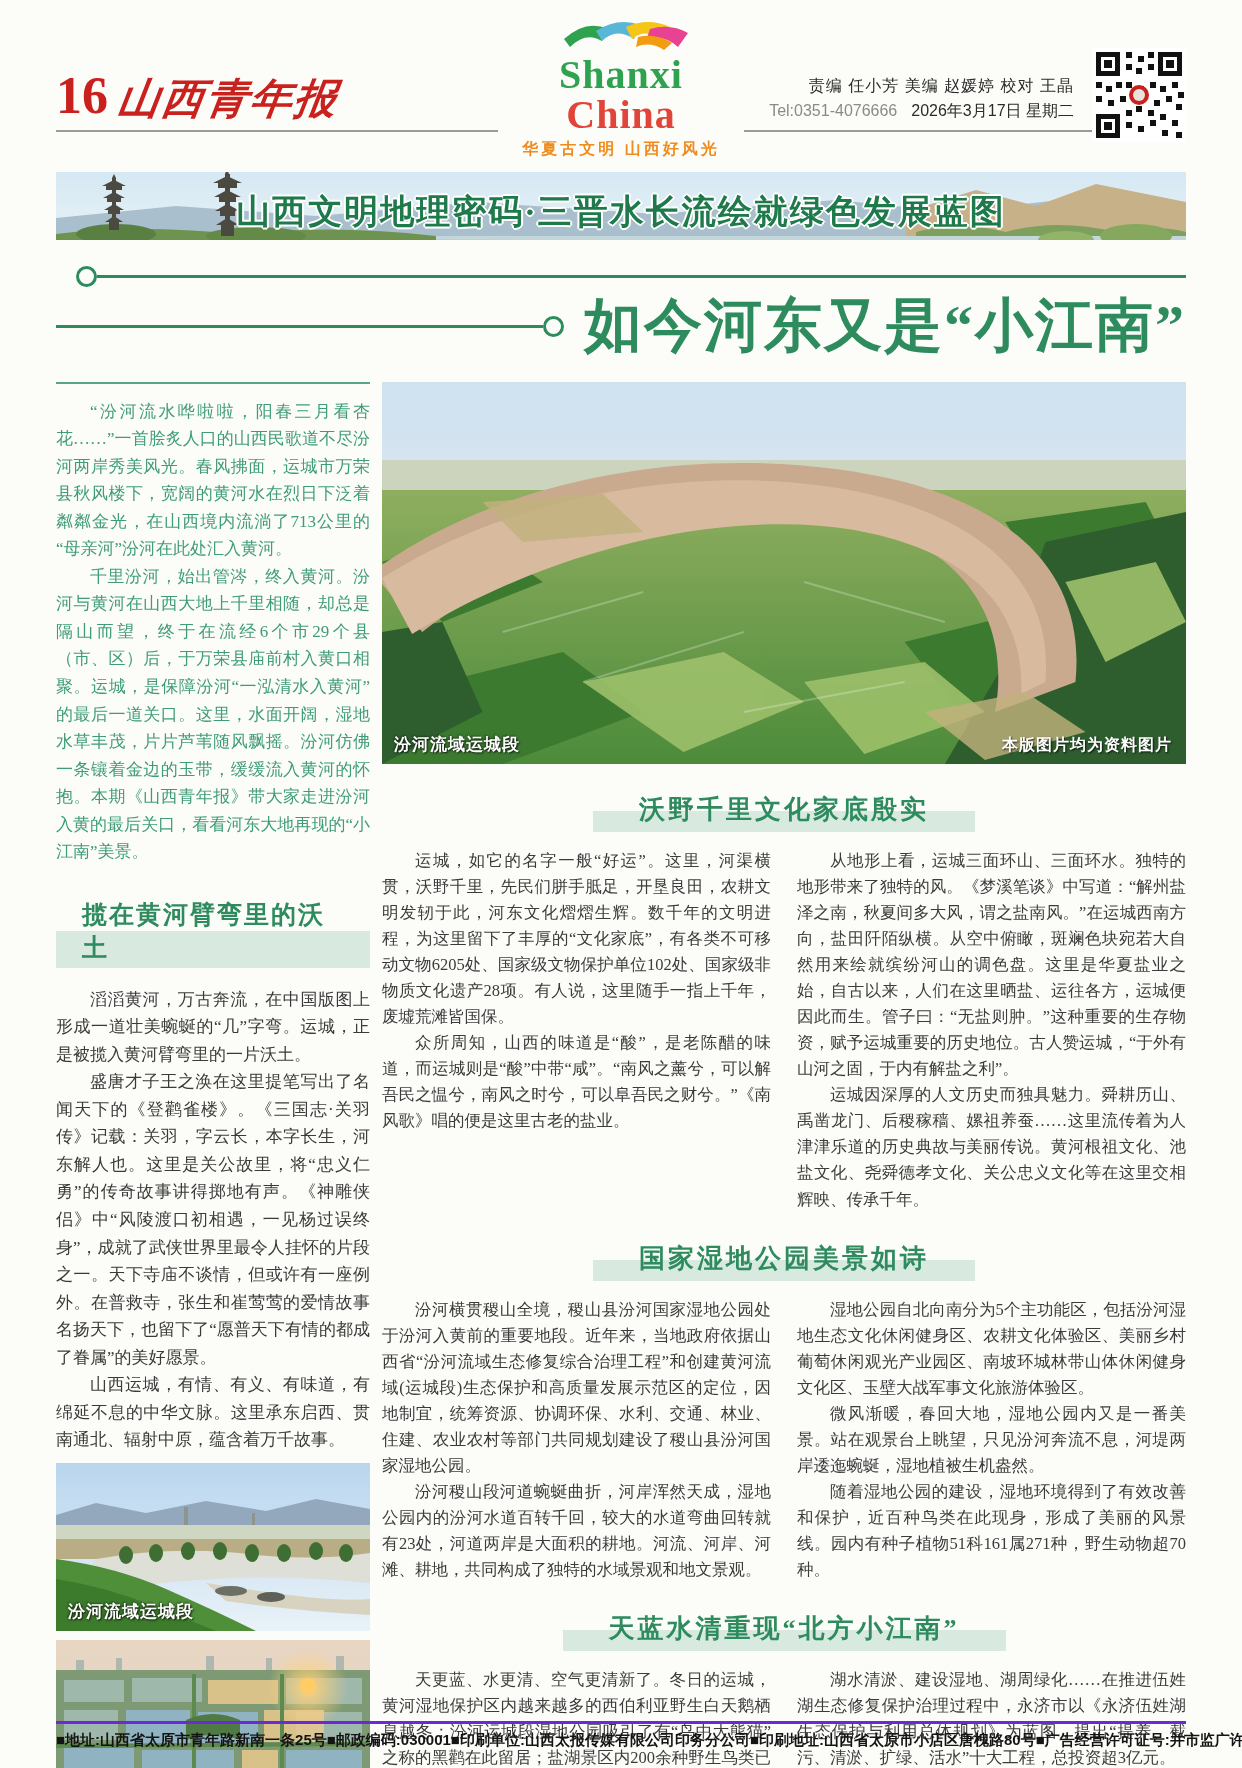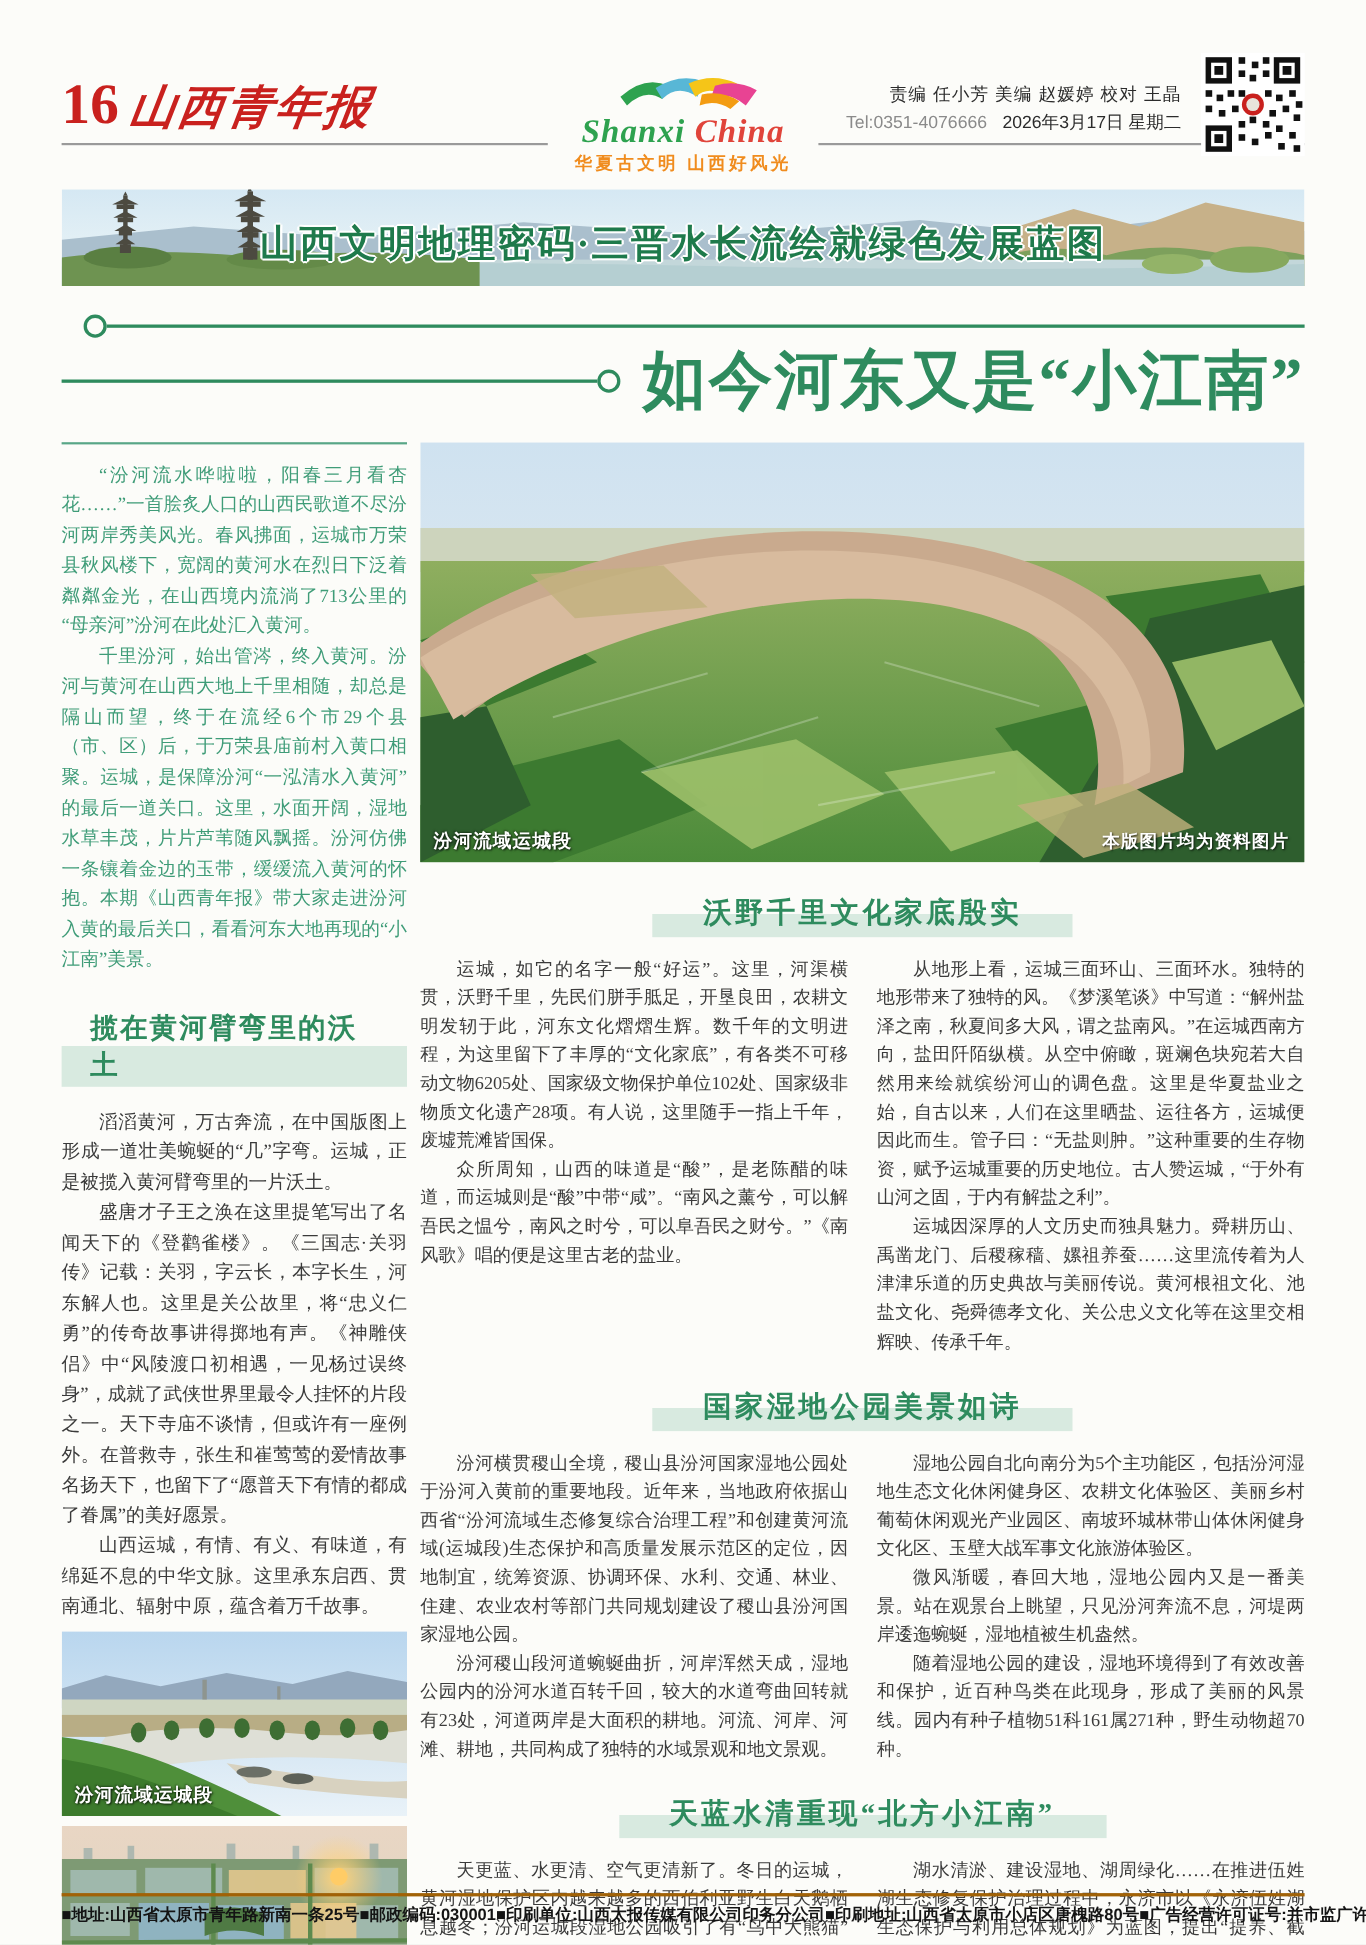--- a/index.html
+++ b/index.html
@@ -15,26 +15,26 @@
   .page-num{font-size:52px;line-height:.9;font-weight:bold;color:#c9211e;font-family:"Liberation Serif",serif;}
   .paper-name{font-size:42px;line-height:.95;font-weight:bold;color:#c9211e;font-style:italic;transform:skewX(-8deg);letter-spacing:2px;}
   .mast-right{position:absolute;right:112px;bottom:8px;text-align:right;font-family:"Liberation Sans","DejaVu Sans",sans-serif;}
   .editors{font-size:16px;color:#2b2b2b;letter-spacing:1px;}
   .tel-date{font-size:16px;margin-top:4px;}
   .tel{color:#8a8a8a;margin-right:14px;}
   .date{color:#2b2b2b;}
   .qr{position:absolute;right:0;bottom:-12px;width:94px;height:94px;background:#fff;}
   
   .logo-block{position:absolute;left:50%;transform:translateX(-50%);bottom:-30px;width:230px;text-align:center;background:#fcfcf9;padding:0 8px;}
-  .logo-words{font-style:italic;font-weight:bold;font-size:30px;line-height:1;letter-spacing:1px;}
+  .logo-words{font-weight:bold;font-size:40px;line-height:1;letter-spacing:1px;}
   .logo-words .w1{color:#2ea24f;}
   .logo-words .w2{color:#e0443a;}
   .logo-tagline{margin-top:4px;font-size:16px;color:#f08c1e;letter-spacing:3px;font-family:"Liberation Sans","DejaVu Sans",sans-serif;font-weight:bold;}
   
-  .banner{position:relative;margin:40px 56px 0;height:88px;overflow:hidden;}
+  .banner{position:relative;margin:40px 56px 0;height:68px;overflow:hidden;}
   .banner-title{
     position:absolute;left:50%;top:50%;transform:translate(-50%,-38%);
     font-size:34px;font-weight:bold;color:#1e7a4b;white-space:nowrap;letter-spacing:2px;
     text-shadow:-2px 0 #fff,2px 0 #fff,0 -2px #fff,0 2px #fff,1px 1px #fff,-1px -1px #fff,1px -1px #fff,-1px 1px #fff;
   }
   
   .headline{margin:26px 56px 0;color:#2e8b5e;}
   .hl-row{display:flex;align-items:center;}
   .hl-text{font-size:58px;font-weight:bold;letter-spacing:2px;white-space:nowrap;line-height:1.15;}
   .deco{flex:1;display:flex;align-items:center;}
@@ -72,21 +72,21 @@
   .section{margin-top:26px;}
   .section-header-wrap{text-align:center;margin-bottom:16px;}
   .section-header{
     display:inline-block;font-size:26px;font-weight:bold;color:#2e8b5e;letter-spacing:3px;
     background:linear-gradient(to top,#d8eae0 50%,rgba(0,0,0,0) 50%);padding:2px 46px 5px;
   }
   .two-col{display:flex;gap:26px;}
   .two-col .col{flex:1;min-width:0;}
   .two-col .col p{margin:0;text-indent:2em;text-align:justify;font-size:16.5px;line-height:1.58;color:#3b3b3b;}
   
-  .footer{position:absolute;left:56px;right:56px;bottom:18px;border-top:3px solid #a16207;padding-top:7px;}
+  .footer{position:absolute;left:56px;right:56px;bottom:18px;border-top:3px solid #6d28d9;padding-top:7px;}
   .footer-items{display:flex;justify-content:space-between;flex-wrap:nowrap;}
   .footer-items span{font-size:15px;font-weight:bold;color:#141414;white-space:nowrap;font-family:"Liberation Sans","DejaVu Sans",sans-serif;}
 </style>
 </head>
 <body>
 
 <div class="page">
 
   <div class="masthead">
     <div class="mast-left">

